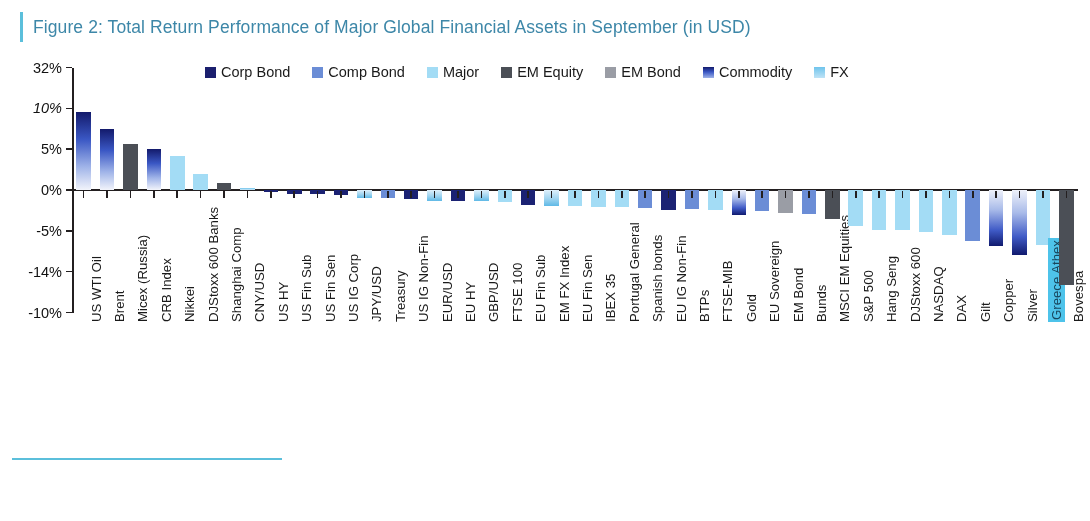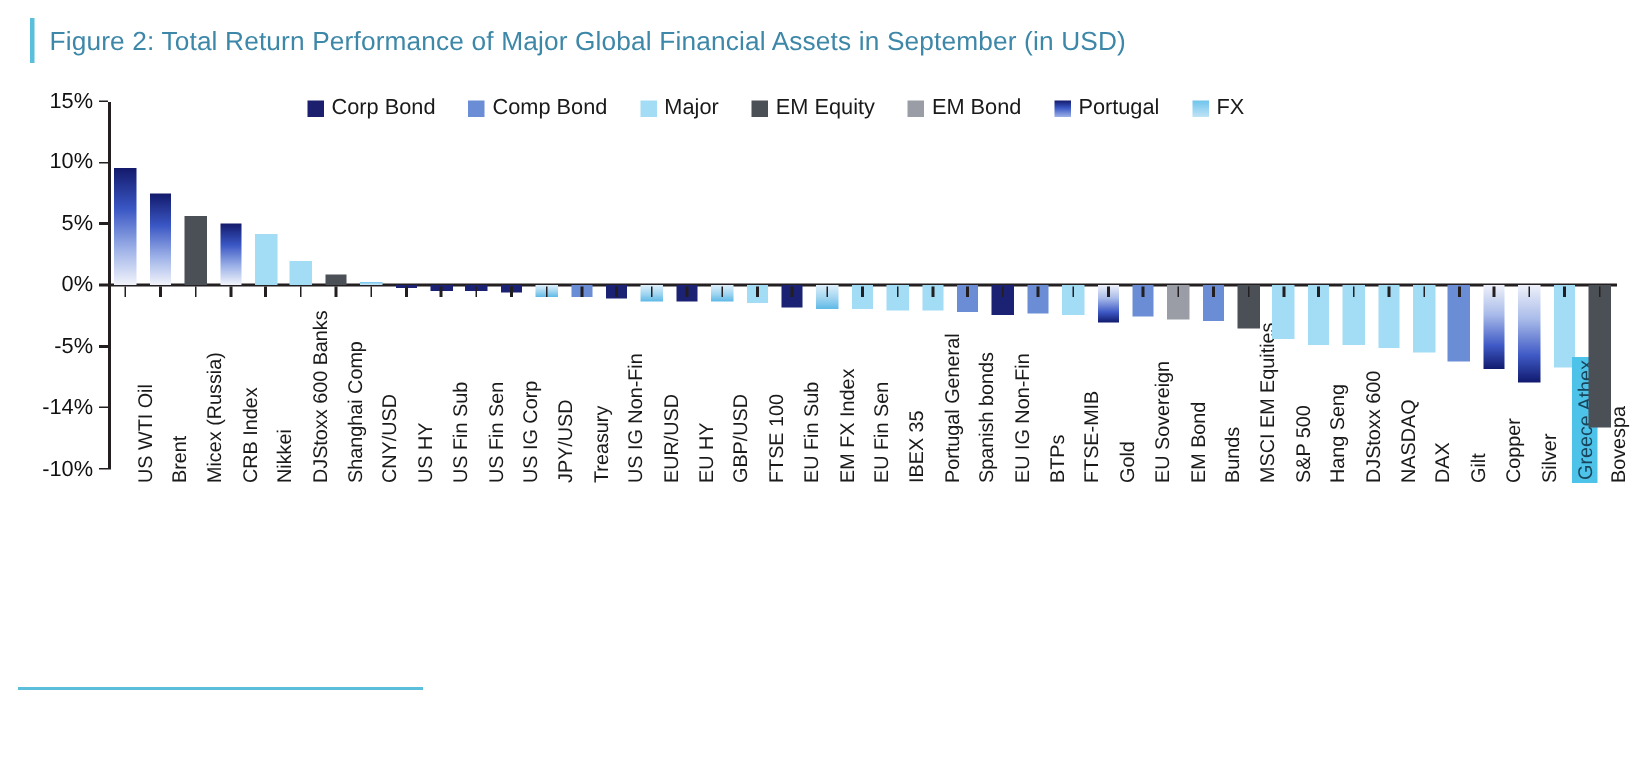--- a/index.html
+++ b/index.html
@@ -187,32 +187,32 @@
       <div class="legend-item">
         <span class="legend-swatch" style="background: rgb(75, 79, 86);"></span>
         <span class="legend-label">EM Equity</span>
       </div>
       <div class="legend-item">
         <span class="legend-swatch" style="background: rgb(154, 157, 165);"></span>
         <span class="legend-label">EM Bond</span>
       </div>
       <div class="legend-item">
         <span class="legend-swatch" style="background: linear-gradient(rgb(19, 26, 107) 0%, rgb(58, 87, 196) 45%, rgb(159, 179, 232) 100%);"></span>
-        <span class="legend-label">Portugal</span>
+        <span class="legend-label">Commodity</span>
       </div>
       <div class="legend-item">
         <span class="legend-swatch" style="background: linear-gradient(rgb(111, 196, 236) 0%, rgb(191, 227, 246) 100%);"></span>
         <span class="legend-label">FX</span>
       </div>
     </div>
 
   <div id="plot">
     <div id="yaxis-labels">
-        <div class="ytick-label" style="top: 67.5px;">15%</div>
-        <div class="ytick-label" style="top: 108.333px;">10%</div>
+        <div class="ytick-label" style="top: 67.5px;">32%</div>
+        <div class="ytick-label" style="top: 108.333px; font-style: italic;">10%</div>
         <div class="ytick-label" style="top: 149.167px;">5%</div>
         <div class="ytick-label" style="top: 190px;">0%</div>
         <div class="ytick-label" style="top: 230.833px;">-5%</div>
         <div class="ytick-label" style="top: 271.667px;">-14%</div>
         <div class="ytick-label" style="top: 312.5px;">-10%</div>
       </div>
     <div id="yaxis-spine" style="left: 72px; top: 67.5px; height: 245px;"></div>
     <div id="xaxis-line" style="left: 72px; top: 189px; width: 1006px;"></div>
   <div class="ytick" style="left: 66px; top: 66.7px;"></div>
       <div class="ytick" style="left: 66px; top: 107.533px;"></div>

